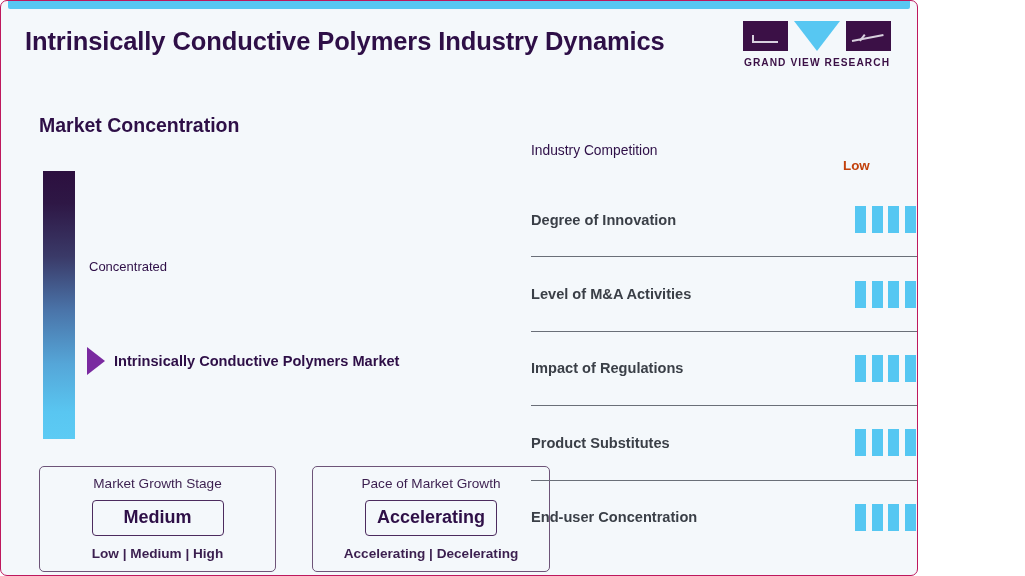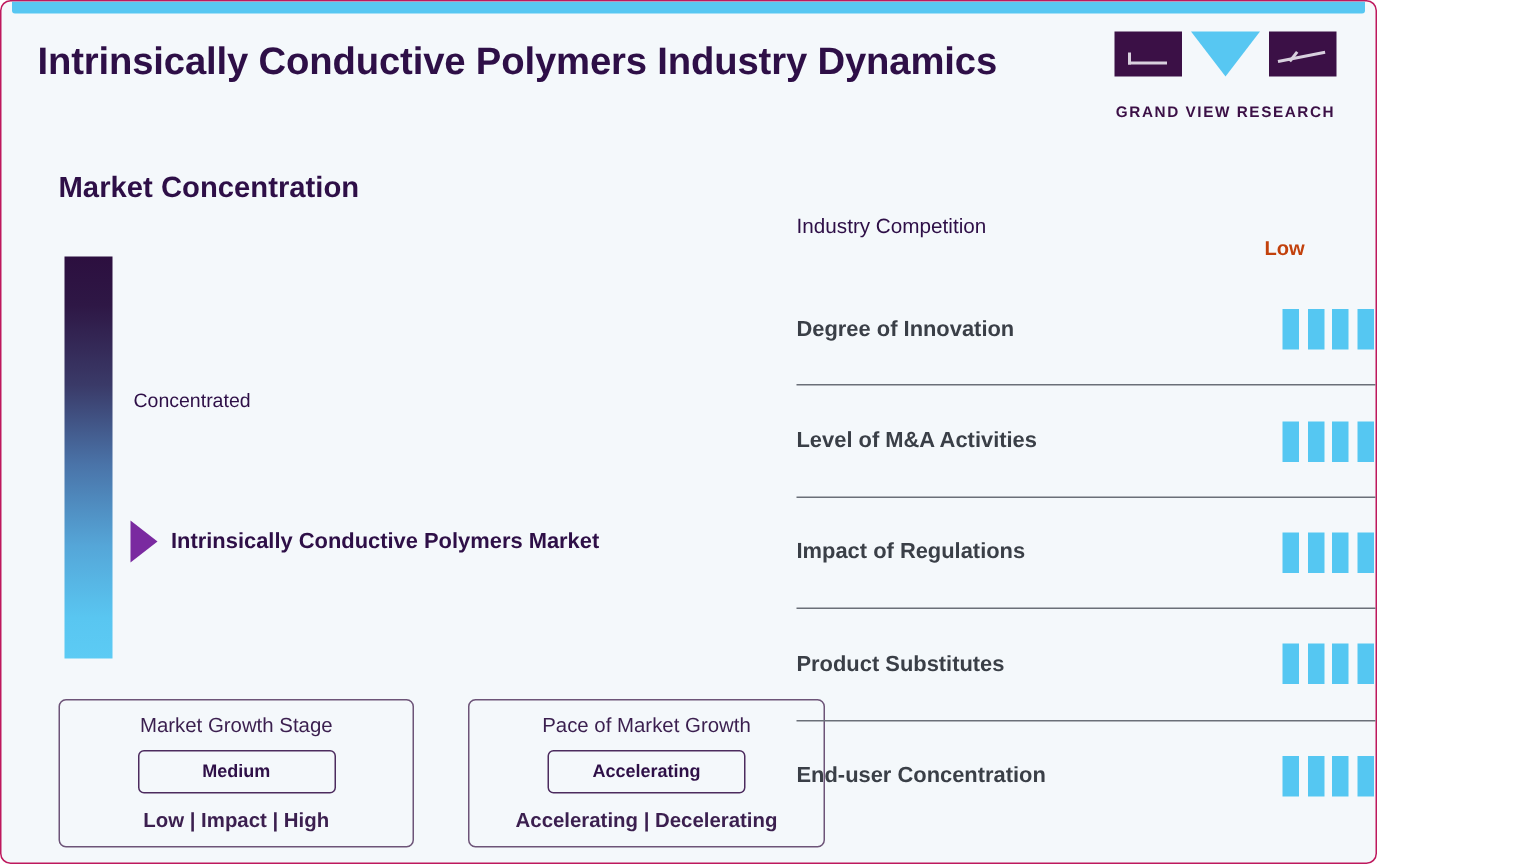--- a/index.html
+++ b/index.html
@@ -70,21 +70,21 @@
     background: #d8d0de;
   }
   .logo-tri {
     width: 0;
     height: 0;
     border-left: 23px solid transparent;
     border-right: 23px solid transparent;
     border-top: 30px solid #57c7f2;
   }
   #logo-text {
-    margin-top: 19px;
+    margin-top: 6px;
     font-size: 10.2px;
     font-weight: bold;
     color: #3b1046;
     letter-spacing: 1.05px;
     text-align: center;
     white-space: nowrap;
   }
 
   
   #left-panel {
@@ -176,21 +176,21 @@
     font-size: 13.6px;
     color: #3b1f4f;
     margin-bottom: 9px;
   }
   .stat-value {
     display: inline-block;
     box-sizing: border-box;
     border: 1px solid #4c2b5e;
     border-radius: 4px;
     padding: 6px 6px 7px;
-    font-size: 12px;
+    font-size: 18px;
     font-weight: bold;
     color: #2e0f47;
     background: #f4f8fb;
     min-width: 132px;
   }
   .stat-scale {
     margin-top: 10px;
     font-size: 13.6px;
     font-weight: bold;
     color: #3b1f4f;
@@ -300,21 +300,21 @@
     <div id="marker">
       <div id="marker-arrow"></div>
       <div id="marker-label">Intrinsically Conductive Polymers Market</div>
     </div>
 
     <div id="stat-boxes">
 
       <div class="stat-box" id="box-growth-stage">
         <div class="stat-heading">Market Growth Stage</div>
         <div class="stat-value">Medium</div>
-        <div class="stat-scale">Low | Impact | High</div>
+        <div class="stat-scale">Low | Medium | High</div>
       </div>
 
       <div class="stat-box" id="box-growth-pace">
         <div class="stat-heading">Pace of Market Growth</div>
         <div class="stat-value">Accelerating</div>
         <div class="stat-scale">Accelerating | Decelerating</div>
       </div>
 
     </div>
   </div>

